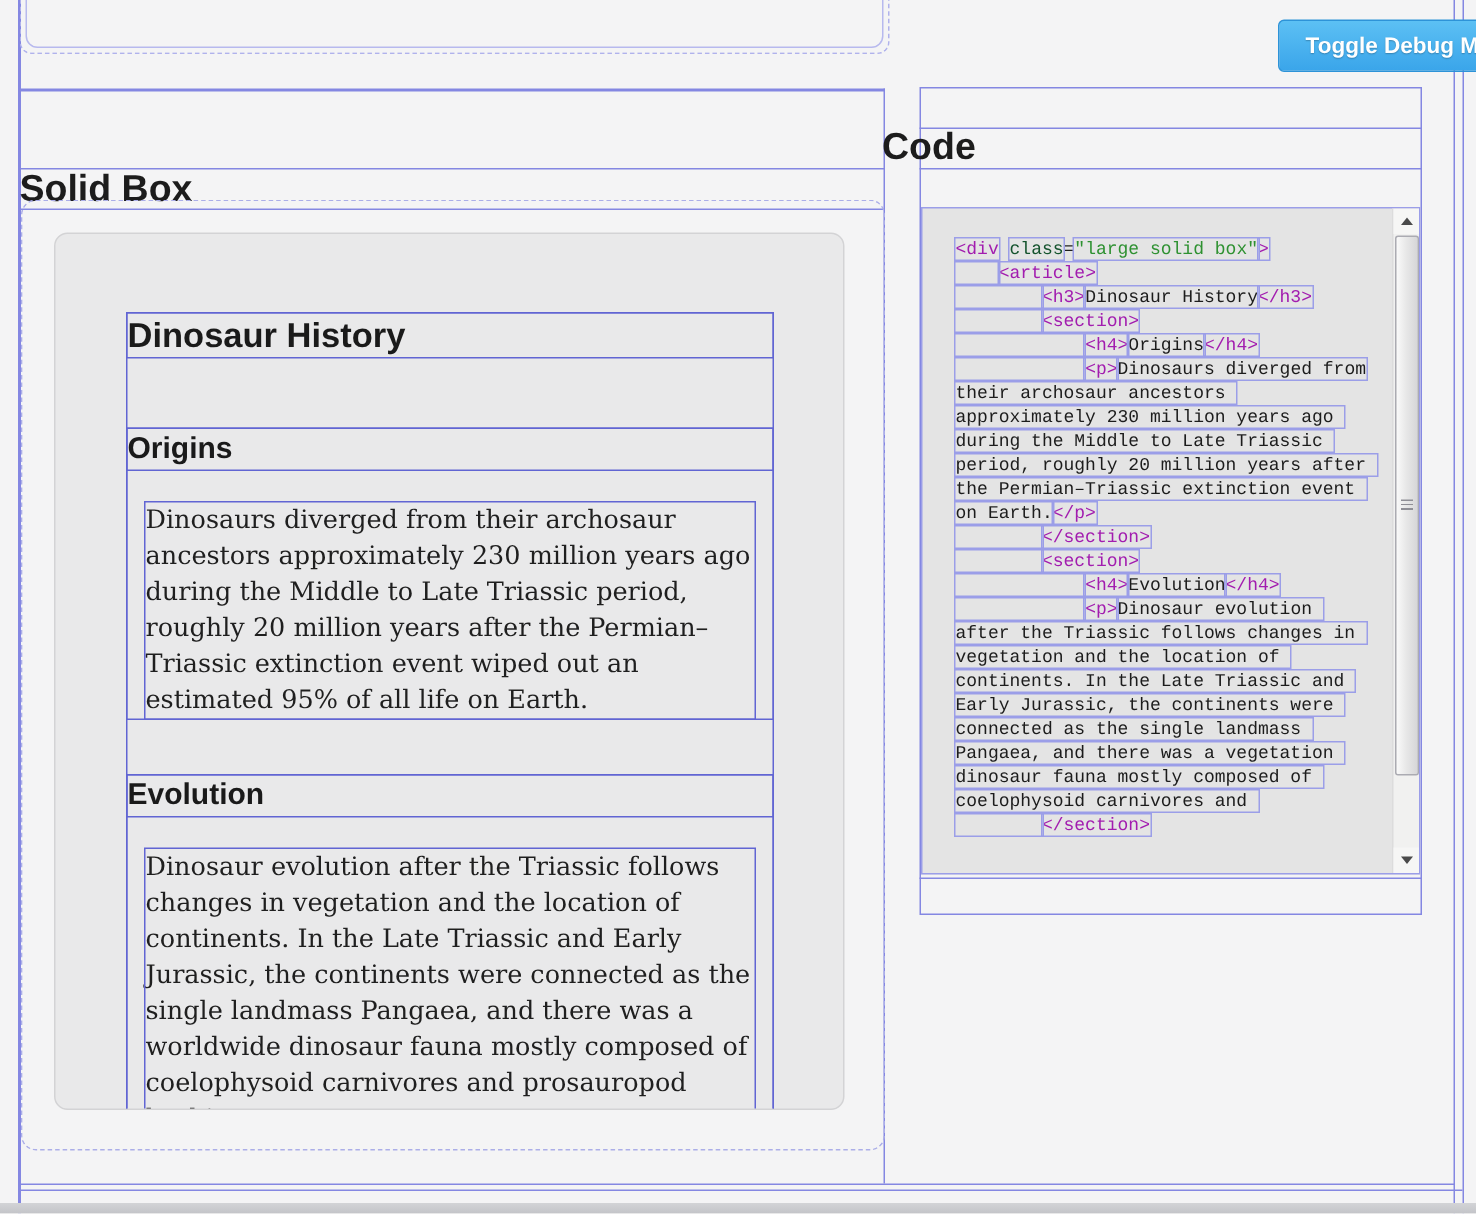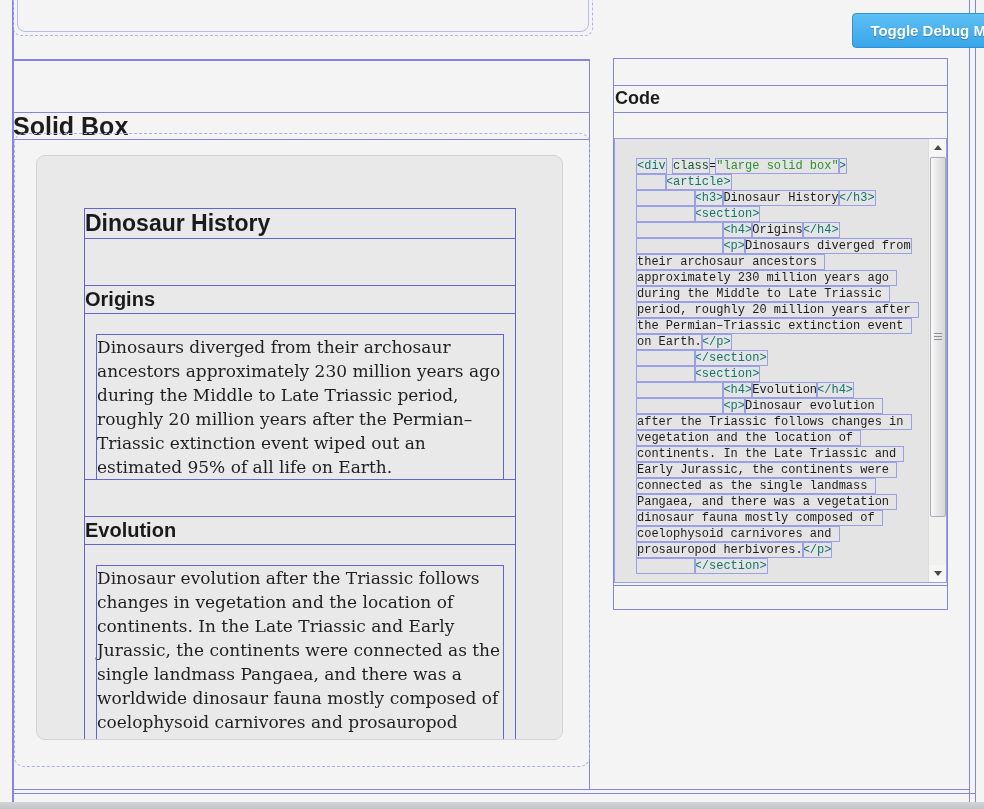--- a/index.html
+++ b/index.html
@@ -43,31 +43,31 @@
   .solid-demo-box section { margin:0; }
   .solid-demo-box section + section { margin-top:10px; }
   .solid-demo-box p { margin:0 12px 38px; font-family:"DejaVu Serif", serif;
                       font-size:17px; line-height:24px; color:#1f1f1f; }
 
   
   .code-frame { position:absolute; left:613px; top:58px; width:335px; height:552px;
                 border:1px solid #8487e2; box-sizing:border-box; }
   .code-hdiv { position:absolute; left:613px; width:335px; height:1px; background:#8487e2; }
   .div-1 { top:85px; } .div-2 { top:112px; } .div-3 { top:585px; }
-  .h2-code { position:absolute; left:615px; top:85px; width:330px; height:27px;
-             font-weight:bold; font-size:18px; line-height:26px; color:#1c1c1c; }
+  .h2-code { position:absolute; left:588px; top:85px; width:330px; height:27px;
+             font-weight:bold; font-size:25px; line-height:26px; color:#1c1c1c; }
   .code-pre { position:absolute; left:614px; top:138px; width:333px; height:445px;
               background:#e4e4e4; border:1px solid #9b9ee8; box-sizing:border-box;
               overflow:hidden; }
   .code-content { padding:19px 0 0 22px;
                   font-family:"Liberation Mono", monospace;
                   font-size:12px; line-height:16px; }
   .code-line { white-space:pre; height:16px; }
   .code-line span { white-space:pre; }
-  .tok-tag  { color:#0f766e; outline:1px solid #9b9ee8; }
+  .tok-tag  { color:#a21caf; outline:1px solid #9b9ee8; }
   .tok-attr { color:#14532d; outline:1px solid #9b9ee8; }
   .tok-str  { color:#2e9131; outline:1px solid #9b9ee8; }
   .tok-txt  { color:#1c1c1c; outline:1px solid #9b9ee8; }
   .tok-ind  { outline:1px solid #9b9ee8; }
   .tok-pln  { color:#1c1c1c; }
 
   
   .sb { position:absolute; top:0; right:0; width:17px; height:443px;
         background:#f1f1f0; border-left:1px solid #dcdcdc; }
   .sb-btn { position:absolute; left:0; width:17px; height:17px; background:#f6f6f5;
@@ -154,21 +154,20 @@
         <div class="code-line"><span class="tok-ind">            </span><span class="tok-tag">&lt;h4&gt;</span><span class="tok-txt">Evolution</span><span class="tok-tag">&lt;/h4&gt;</span></div>
         <div class="code-line"><span class="tok-ind">            </span><span class="tok-tag">&lt;p&gt;</span><span class="tok-txt">Dinosaur evolution </span></div>
         <div class="code-line"><span class="tok-txt">after the Triassic follows changes in </span></div>
         <div class="code-line"><span class="tok-txt">vegetation and the location of </span></div>
         <div class="code-line"><span class="tok-txt">continents. In the Late Triassic and </span></div>
         <div class="code-line"><span class="tok-txt">Early Jurassic, the continents were </span></div>
         <div class="code-line"><span class="tok-txt">connected as the single landmass </span></div>
         <div class="code-line"><span class="tok-txt">Pangaea, and there was a vegetation </span></div>
         <div class="code-line"><span class="tok-txt">dinosaur fauna mostly composed of </span></div>
         <div class="code-line"><span class="tok-txt">coelophysoid carnivores and </span></div>
-        <div class="code-line"><span class="tok-txt">prosauropod herbivores.</span><span class="tok-tag">&lt;/p&gt;</span></div>
         <div class="code-line"><span class="tok-ind">        </span><span class="tok-tag">&lt;/section&gt;</span></div>
       </div>
     <div class="sb">
       <div class="sb-btn sb-up">
         <div class="arr-up"></div>
       </div>
       <div class="sb-thumb">
         <div class="sb-grip"></div>
       </div>
       <div class="sb-btn sb-down">

